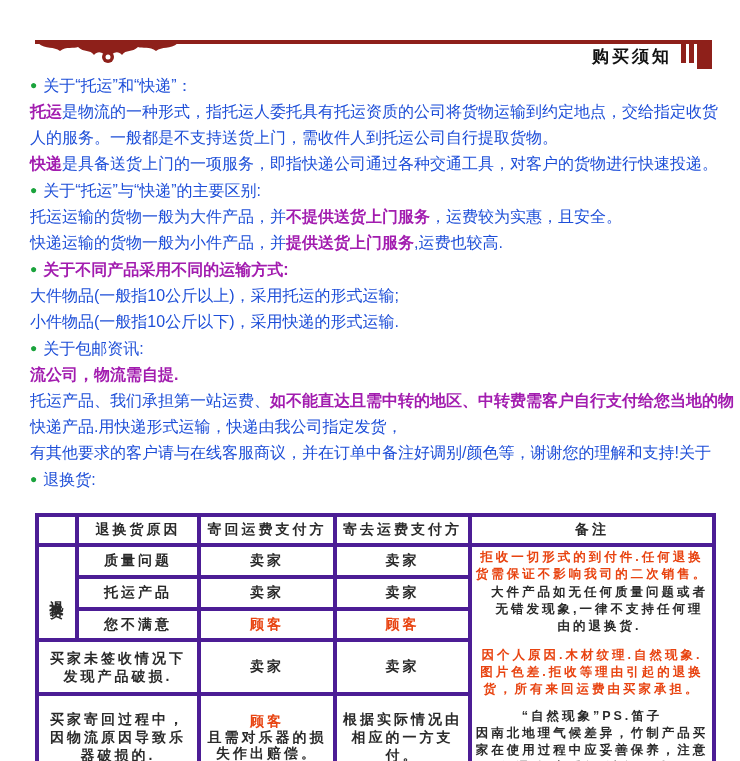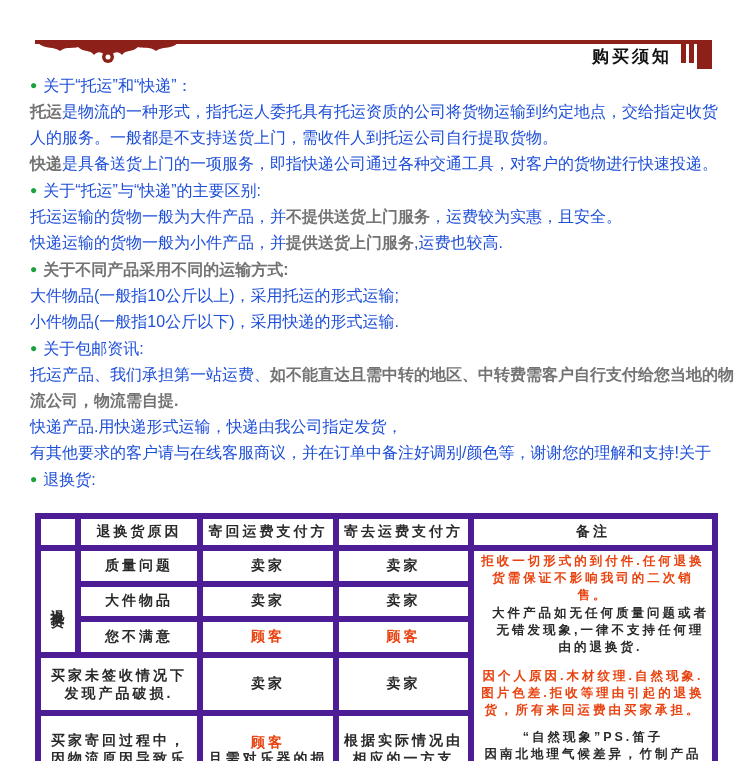--- a/index.html
+++ b/index.html
@@ -14,28 +14,28 @@
   .accent-bars{position:absolute;left:681px;top:40px;display:flex;align-items:flex-start;}
   .accent-bars .bar{background:#8e201a;margin-right:3px;}
   .bar-thin{width:5px;height:23px;}
   .bar-thick{width:15px;height:29px;margin-right:0;}
 
   
   .content{position:absolute;left:30px;top:72px;width:695px;}
   .line{font-size:16px;line-height:26px;white-space:nowrap;}
   .line .bullet{color:#1aa33c;font-size:12px;margin-right:6px;vertical-align:2px;}
   .line .black{color:#1d4ed8;}
-  .line .orange{color:#737373;font-weight:bold;}
+  .line .orange{color:#a21caf;font-weight:bold;}
 
   
   table.policy{position:absolute;left:35px;top:513px;border-collapse:collapse;table-layout:fixed;}
   table.policy col.c0{width:40px;}  table.policy col.c1{width:122px;}
   table.policy col.c2{width:136px;} table.policy col.c3{width:135px;}
   table.policy col.c4{width:244px;}
-  table.policy th,table.policy td{border:6px solid #4c1d95;text-align:center;
+  table.policy th,table.policy td{border:4px solid #4c1d95;text-align:center;
       font-weight:bold;font-size:14px;color:#2a2a2a;letter-spacing:3px;padding:2px 3px;}
   table.policy tr.hdr th{height:22px;font-size:14px;}
   table.policy tr.r{height:26px;}
   table.policy tr.r4{height:34px;}
   table.policy tr.r5{height:70px;}
   td.vert{writing-mode:vertical-lr;text-orientation:upright;letter-spacing:4px;padding:0;}
   td.orange, .orange-text{color:#e84310 !important;}
   td.reason-left{text-align:left;padding-left:12px;line-height:18px;}
   td.pay-split{line-height:16px;font-size:13px;}
   td.pay-split .payer{color:#e84310;}
@@ -73,22 +73,22 @@
       <div class="line"><span class="orange">托运</span><span class="black">是物流的一种形式，指托运人委托具有托运资质的公司将货物运输到约定地点，交给指定收货</span></div>
       <div class="line"><span class="black">人的服务。一般都是不支持送货上门，需收件人到托运公司自行提取货物。</span></div>
       <div class="line"><span class="orange">快递</span><span class="black">是具备送货上门的一项服务，即指快递公司通过各种交通工具，对客户的货物进行快速投递。</span></div>
       <div class="line"><span class="bullet">●</span><span class="black">关于“托运”与“快递”的主要区别:</span></div>
       <div class="line"><span class="black">托运运输的货物一般为大件产品，并</span><span class="orange">不提供送货上门服务</span><span class="black">，运费较为实惠，且安全。</span></div>
       <div class="line"><span class="black">快递运输的货物一般为小件产品，并</span><span class="orange">提供送货上门服务</span><span class="black">,运费也较高.</span></div>
       <div class="line"><span class="bullet">●</span><span class="orange">关于不同产品采用不同的运输方式:</span></div>
       <div class="line"><span class="black">大件物品(一般指10公斤以上)，采用托运的形式运输;</span></div>
       <div class="line"><span class="black">小件物品(一般指10公斤以下)，采用快递的形式运输.</span></div>
       <div class="line"><span class="bullet">●</span><span class="black">关于包邮资讯:</span></div>
+      <div class="line"><span class="orange">流公司，物流需自提.</span></div>
       <div class="line"><span class="black">托运产品、我们承担第一站运费、</span><span class="orange">如不能直达且需中转的地区、中转费需客户自行支付给您当地的物</span></div>
-      <div class="line"><span class="orange">流公司，物流需自提.</span></div>
       <div class="line"><span class="black">快递产品.用快递形式运输，快递由我公司指定发货，</span></div>
       <div class="line"><span class="black">有其他要求的客户请与在线客服商议，并在订单中备注好调别/颜色等，谢谢您的理解和支持!关于</span></div>
       <div class="line"><span class="bullet">●</span><span class="black">退换货:</span></div>
     </div>
 
   <table class="policy">
     <colgroup>
         <col class="c0">
         <col class="c1">
         <col class="c2">
@@ -110,21 +110,21 @@
       <td>卖家</td>
       <td class="remarks" rowspan="5">
             <p class="orange">拒收一切形式的到付件.任何退换货需保证不影响我司的二次销售。</p>
             <p class="black">大件产品如无任何质量问题或者无错发现象,一律不支持任何理由的退换货.</p>
             <p class="orange">因个人原因.木材纹理.自然现象.图片色差.拒收等理由引起的退换货，所有来回运费由买家承担。</p>
             <p class="black">“自然现象”PS.笛子
 因南北地理气候差异，竹制产品买家在使用过程中应妥善保养，注意保湿.远离暖气.避免开裂。</p>
           </td>
     </tr>
     <tr class="r">
-      <td>大件物品</td>
+      <td>托运产品</td>
       <td>卖家</td>
       <td>卖家</td>
     </tr>
     <tr class="r">
       <td>您不满意</td>
       <td class="orange">顾客</td>
       <td class="orange">顾客</td>
     </tr>
     <tr class="r4">
       <td colspan="2" class="pay-wrap">买家未签收情况下发现产品破损.</td>

